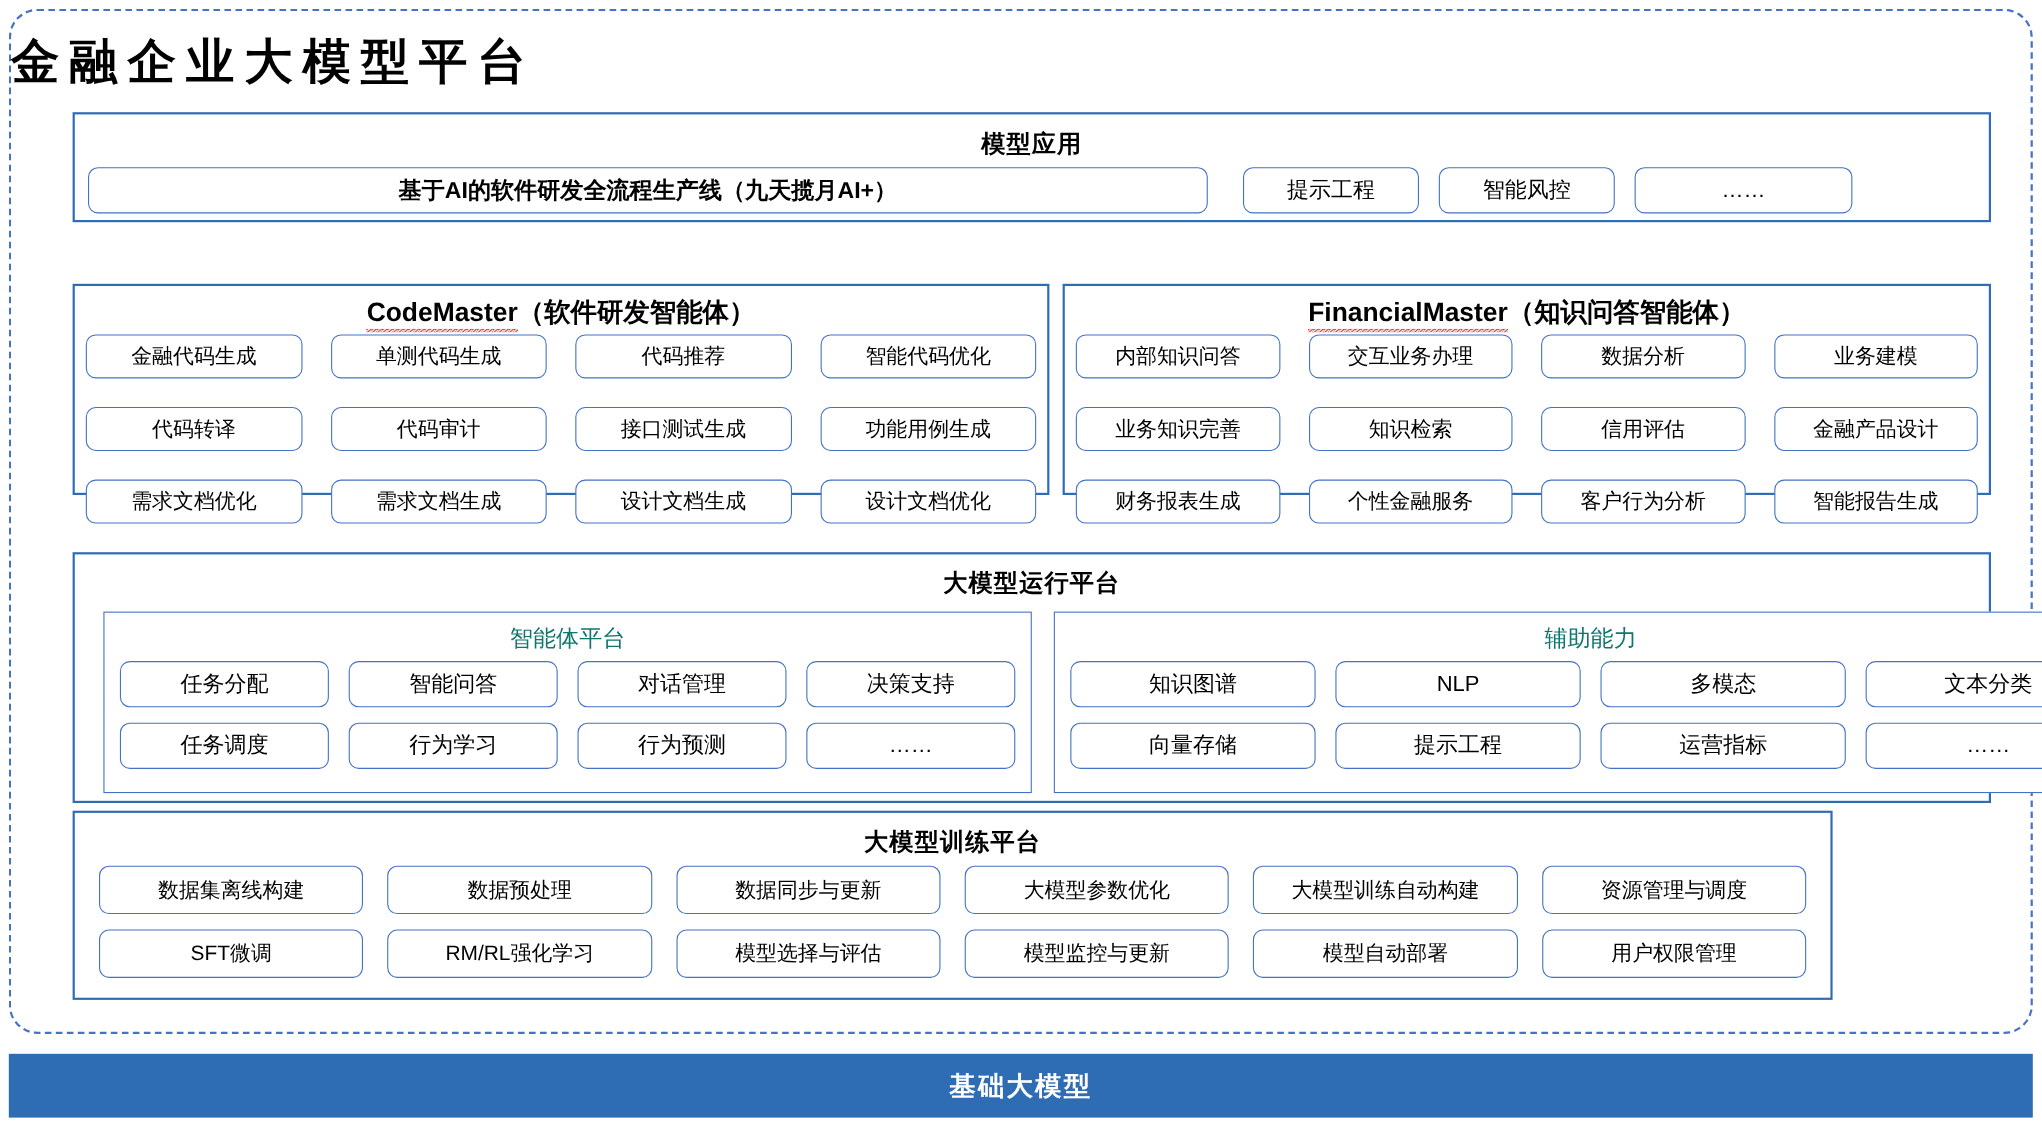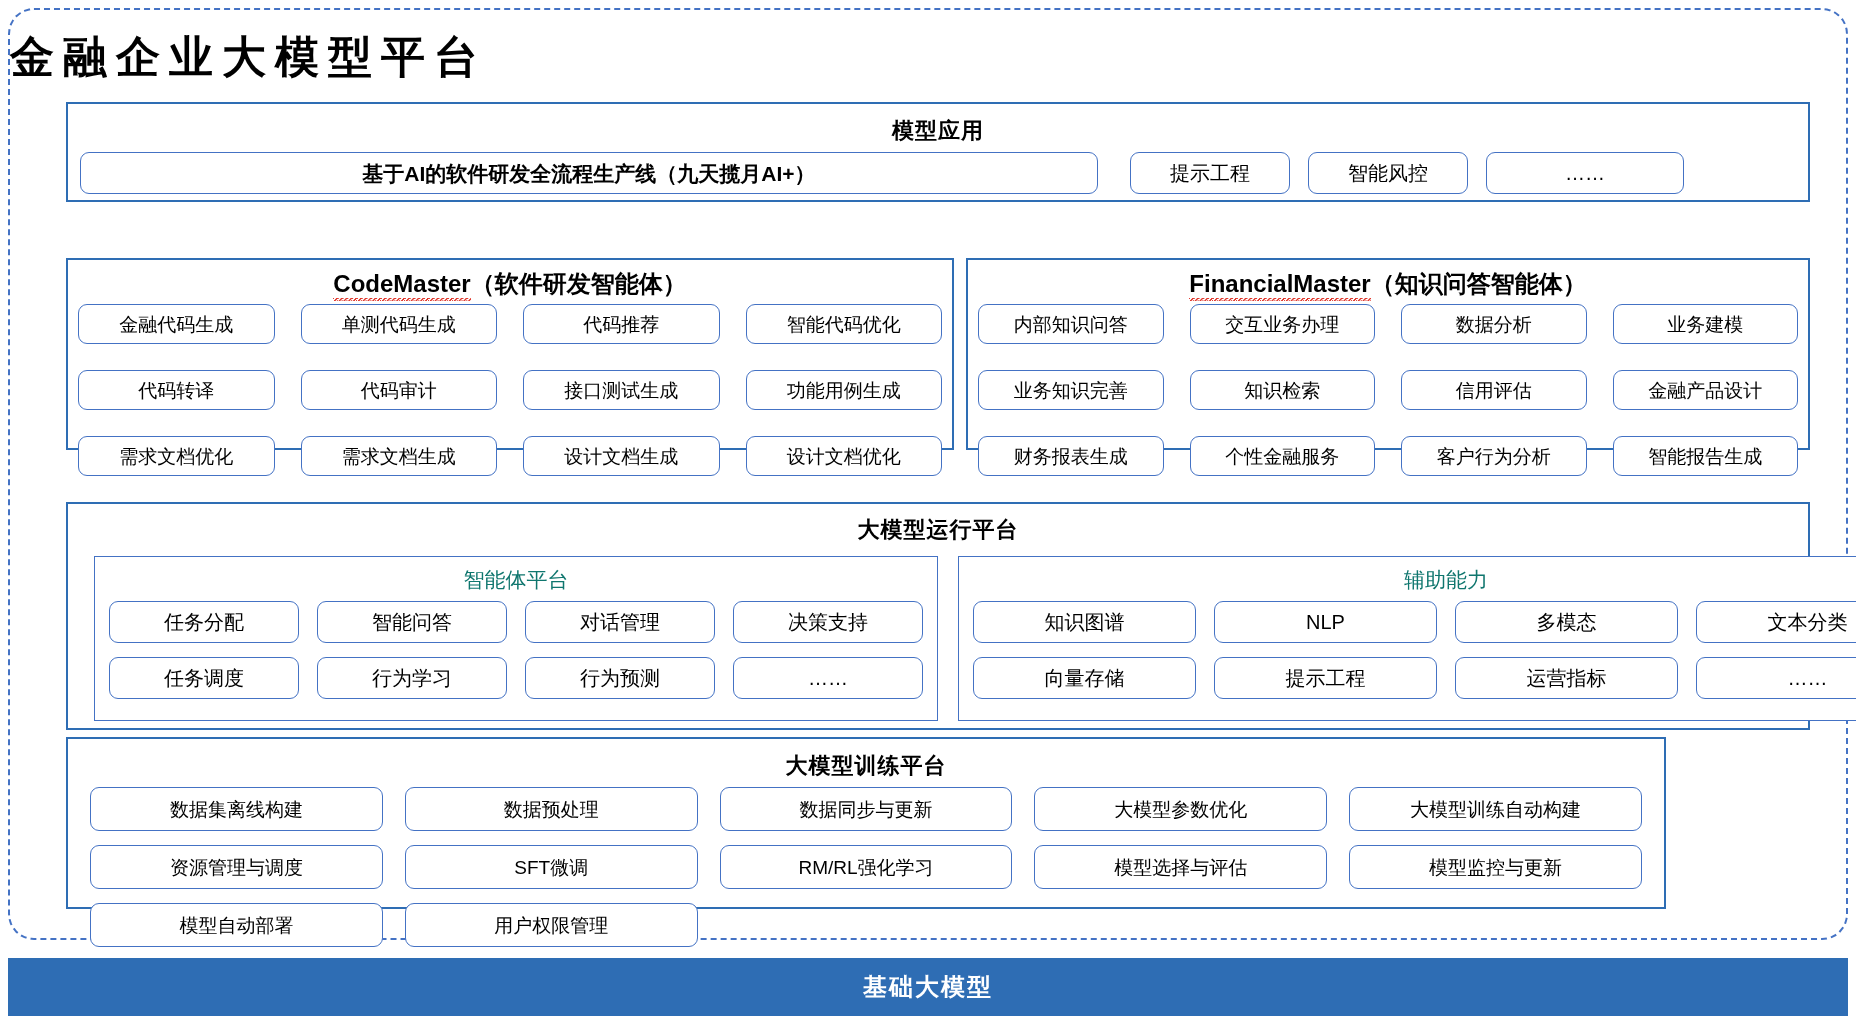--- a/index.html
+++ b/index.html
@@ -148,21 +148,21 @@
     row-gap: 14px;
   }
 
   
   #sec-training { left: 56px; top: 707px; width: 1600px; height: 172px; margin-top: 20px; }
   #sec-training > .section-title { margin-top: 12px; }
   .train-grid {
     position: absolute;
     left: 22px; right: 22px; top: 48px;
     display: grid;
-    grid-template-columns: repeat(5, 1fr);
+    grid-template-columns: repeat(6, 1fr);
     grid-auto-rows: 44px;
     column-gap: 22px;
     row-gap: 14px;
   }
 
   
   .foundation-bar {
     position: absolute;
     left: 8px; top: 958px;
     width: 1840px; height: 58px;

